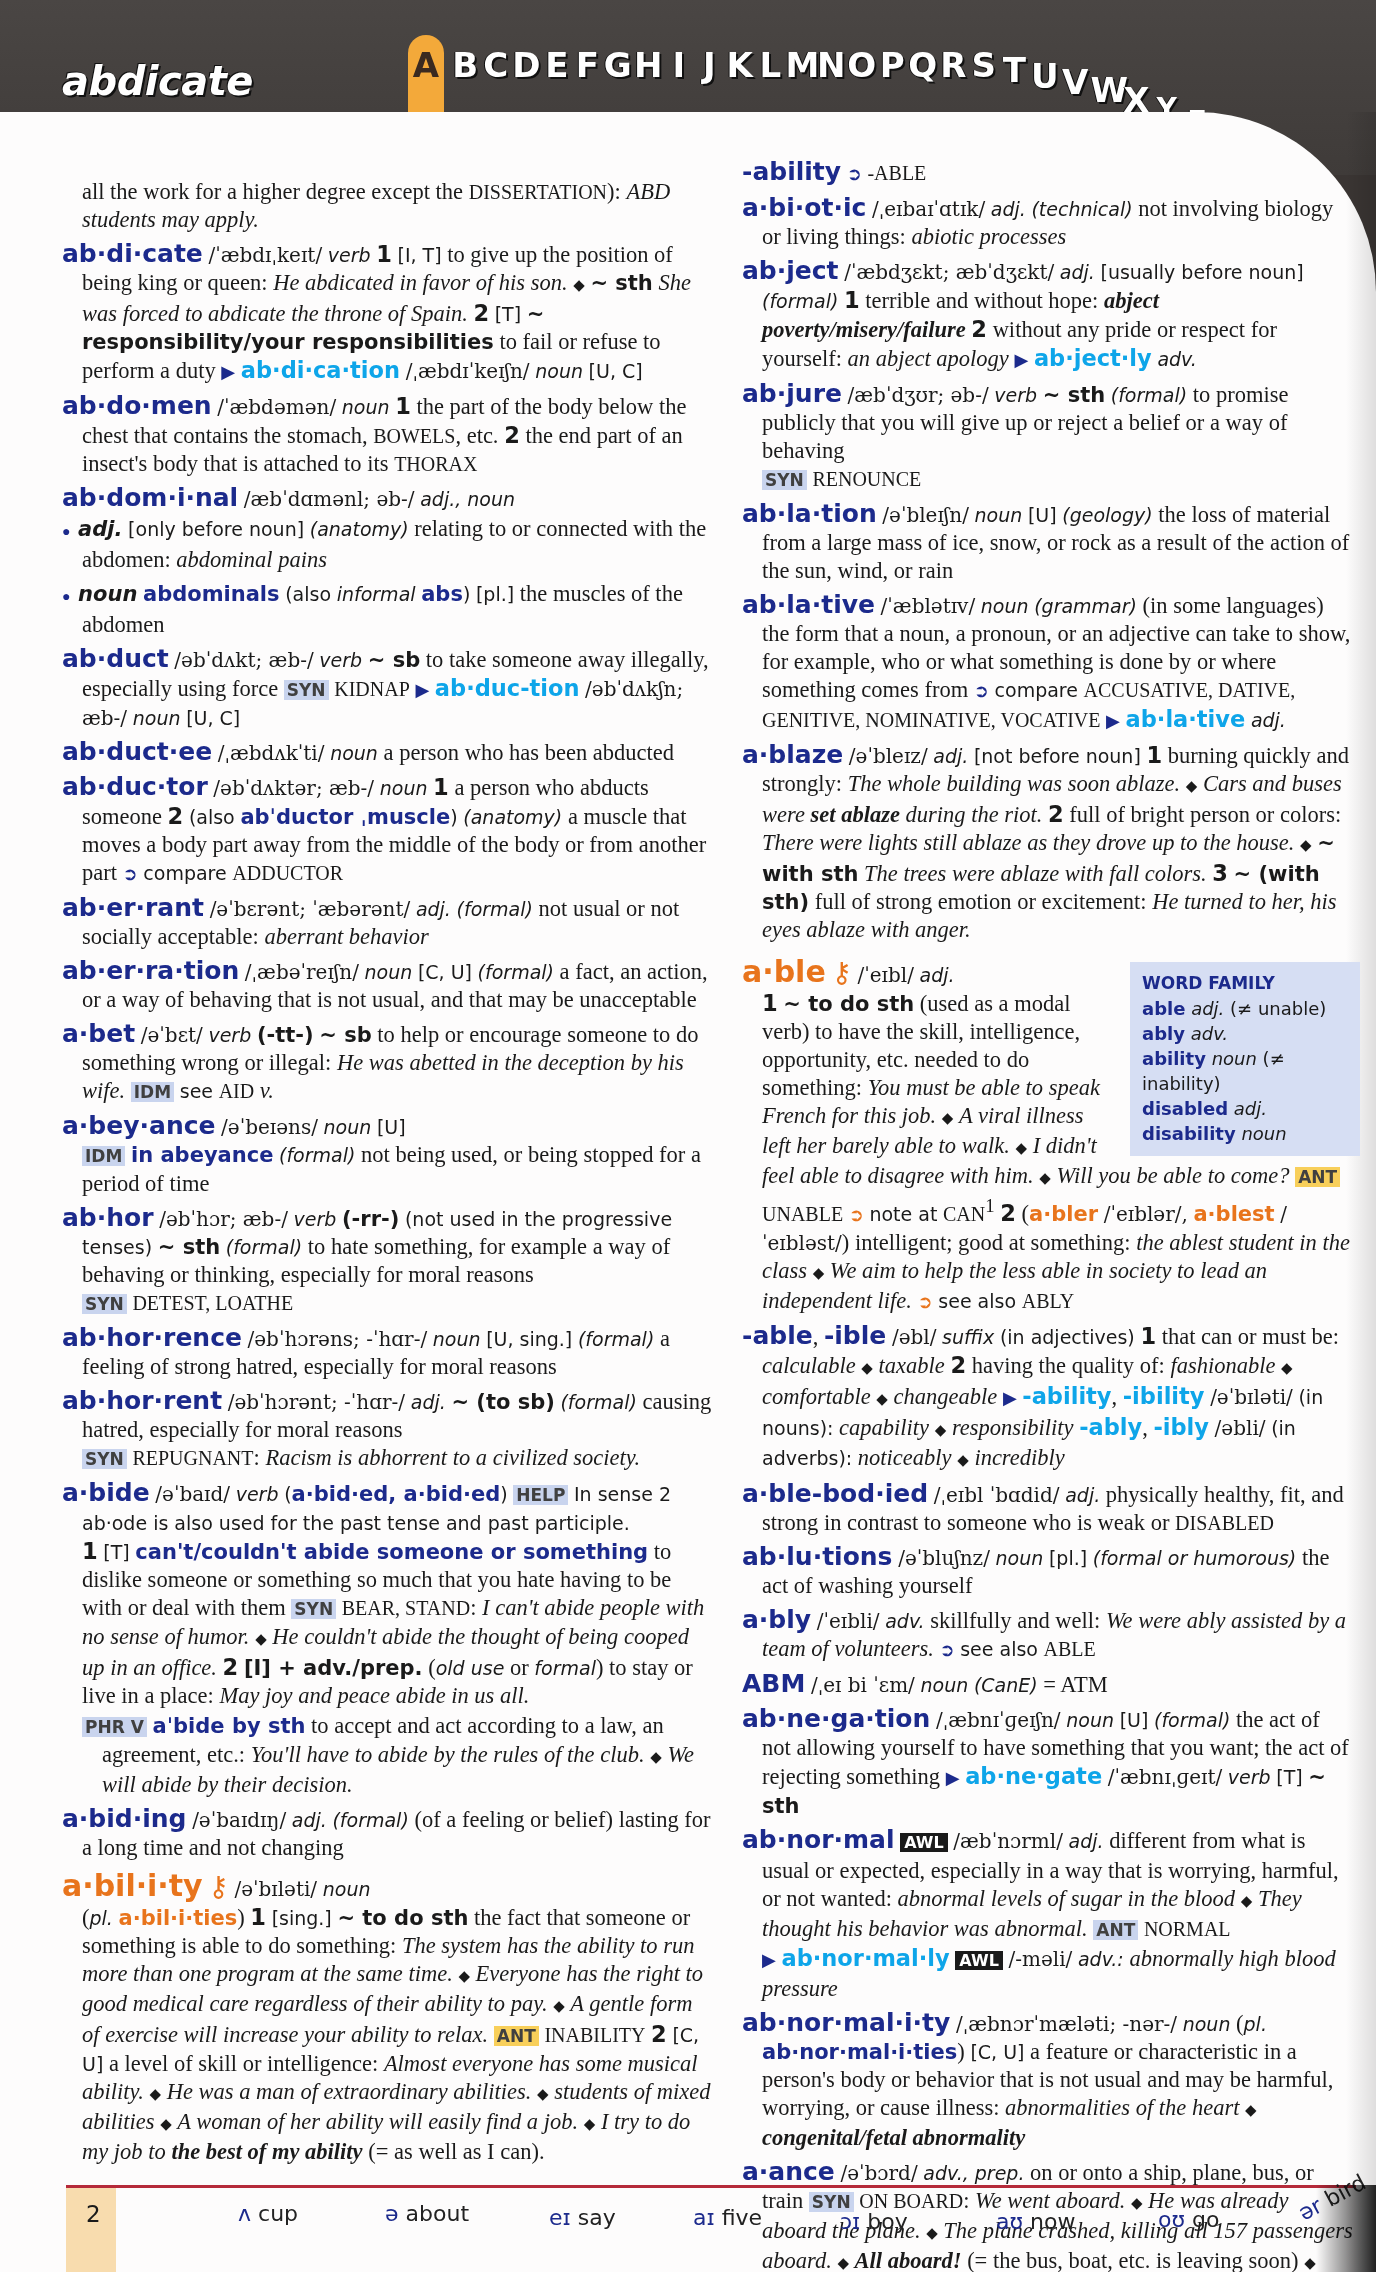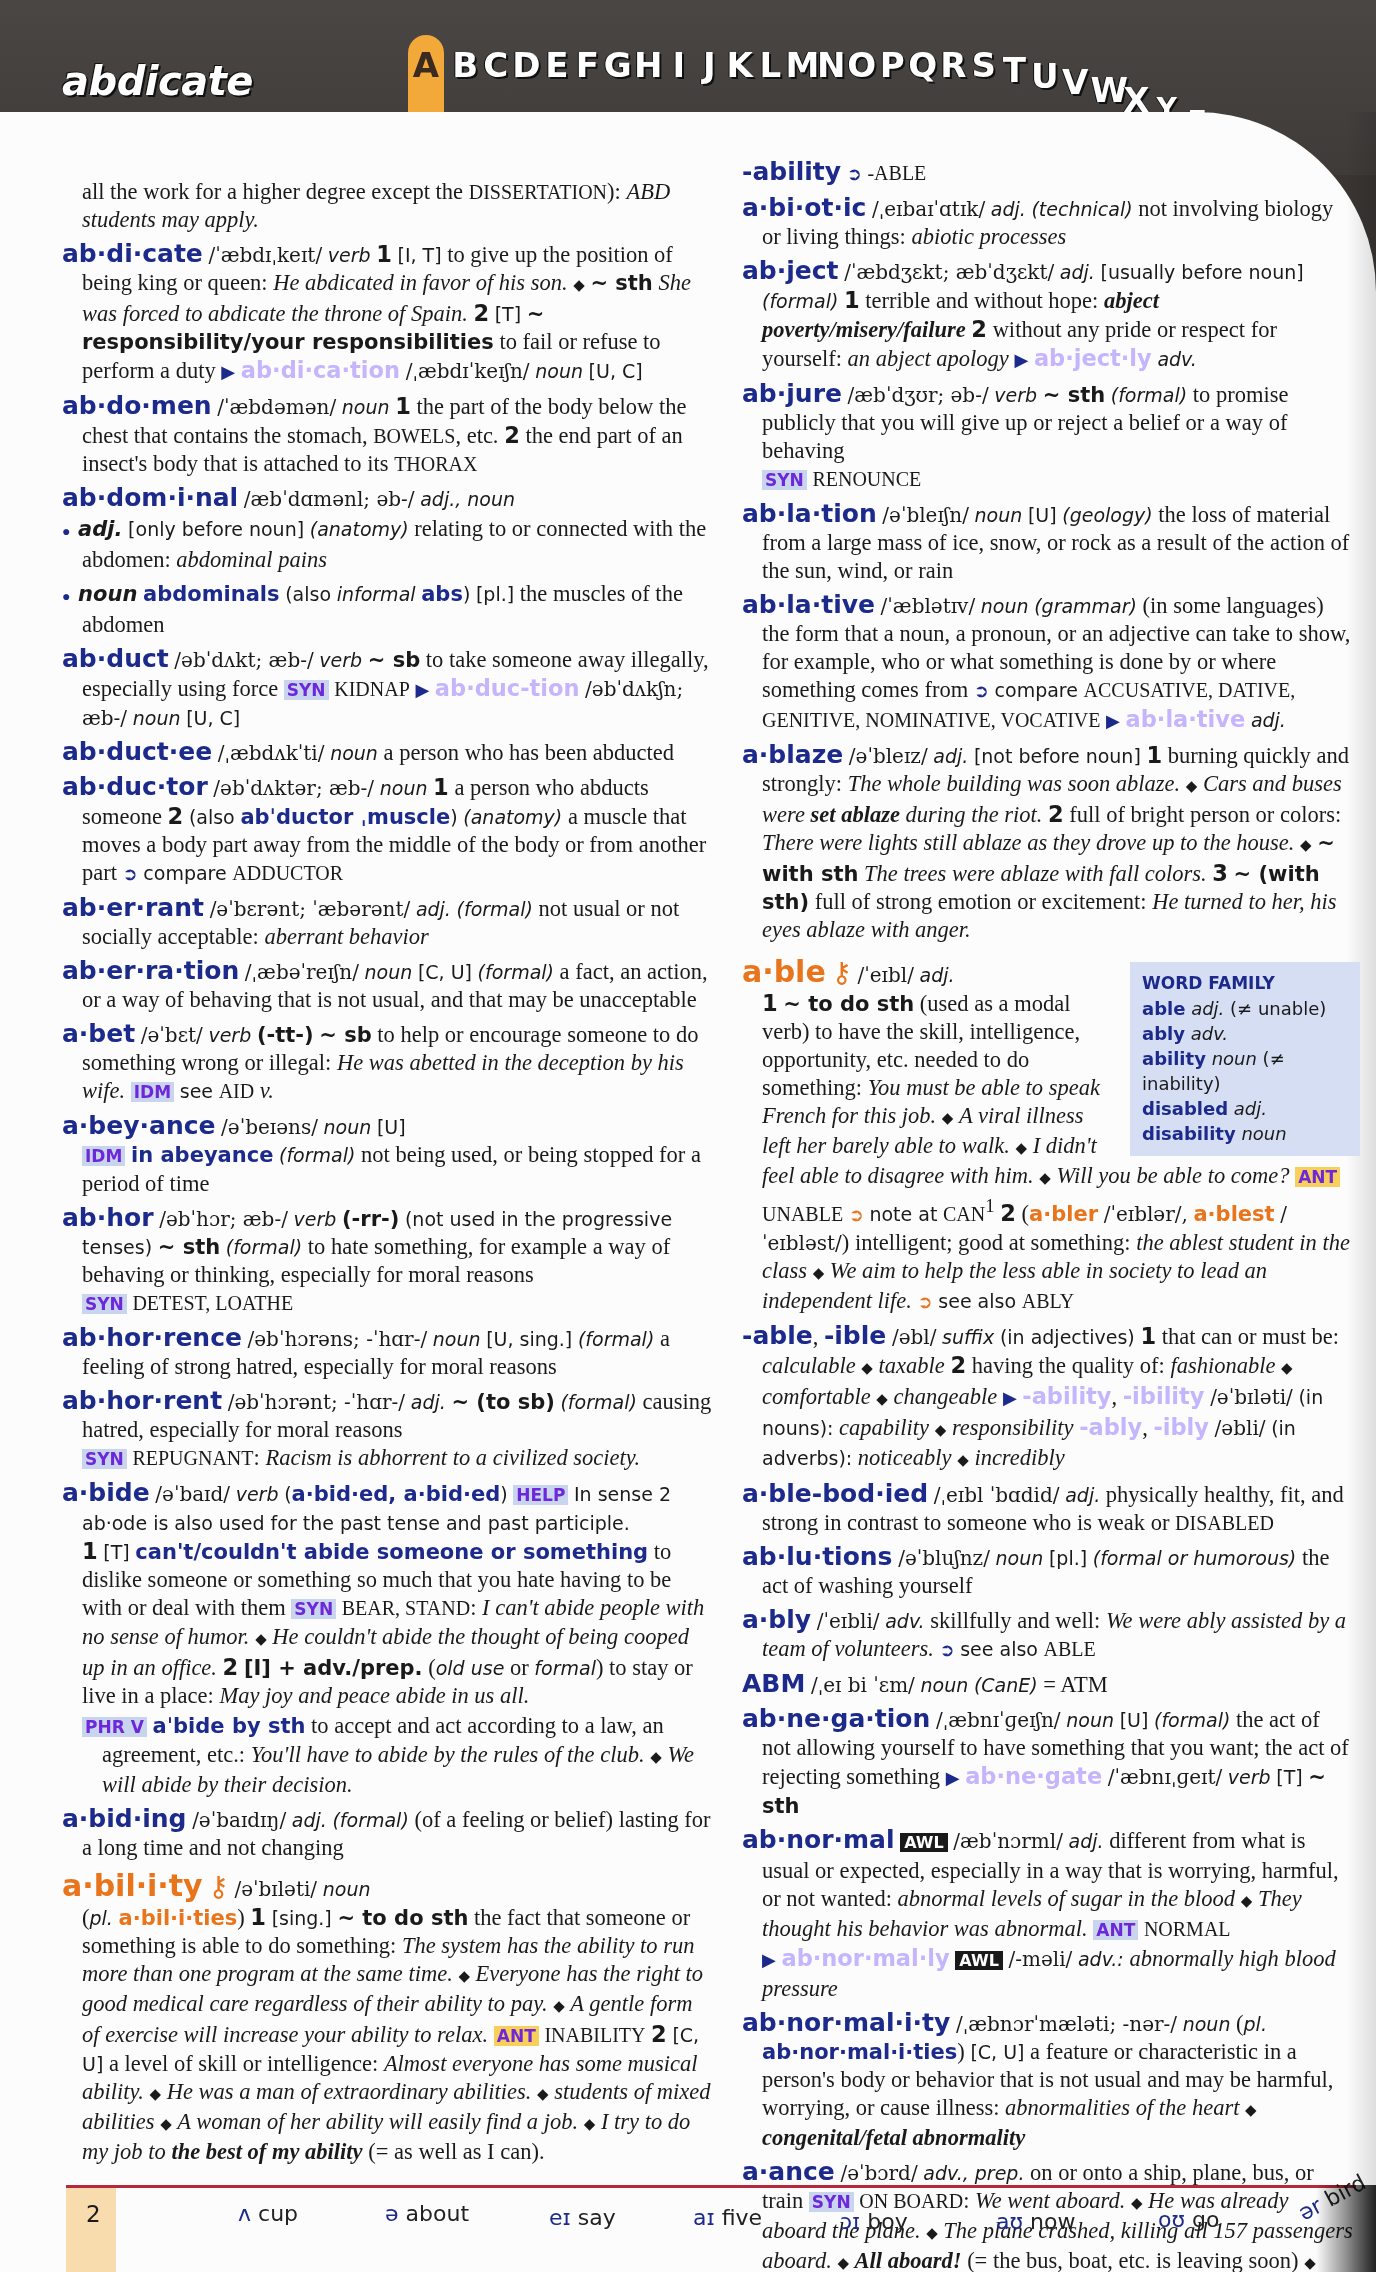--- a/index.html
+++ b/index.html
@@ -55,26 +55,26 @@
   .pron { font-family:"DejaVu Serif", serif; font-size:20px; }
   .pos { font-family:"DejaVu Sans", sans-serif; font-style:italic; font-size:19px; }
   .lbl { font-family:"DejaVu Sans", sans-serif; font-size:19px; }
   .ex { font-style:italic; }
   .bold { font-family:"DejaVu Sans", sans-serif; font-weight:bold; font-size:21px; }
   .blue { color:#1c2a8c; font-family:"DejaVu Sans", sans-serif; font-weight:bold; font-size:21px;text-align:right; }
   .orange { color:#e8741c; font-family:"DejaVu Sans", sans-serif; font-weight:bold; font-size:21px; }
   .sc { font-variant:small-caps; font-size:20px; }
   .badge {
     font-family:"DejaVu Sans", sans-serif; font-weight:bold; font-size:17px;
-    background:#c9d4ee; padding:0 3px; color:#6d28d9;
+    background:#c9d4ee; padding:0 3px; color:#404040;
   }
   .badge.ant { background:#f8cf5a; }
   .badge.awl { background:#1a1a1a; color:#fff; padding:0 4px; font-size:16px; }
   .arrow { color:#1c2a8c; font-size:18px; }
-  .xref { color:#c4b5fd; font-family:"DejaVu Sans", sans-serif; font-weight:bold; }
+  .xref { color:#0ea5e9; font-family:"DejaVu Sans", sans-serif; font-weight:bold; }
   .num { font-family:"DejaVu Sans", sans-serif; font-weight:bold; }
   .bullet { font-size:15px; }
   .sense-dot { color:#1c2a8c; font-size:14px; margin-right:2px; }
   .key-icon { color:#e8741c; font-size:28px; }
   .wf {
     float:right; width:208px; background:#d6def3; padding:8px 10px 10px 12px;
     margin:4px -6px 6px 14px; font-family:"DejaVu Sans", sans-serif; font-size:18px; line-height:25px;
     text-indent:0;
   }
   .wf-title { color:#1c2a8c; font-weight:bold; font-size:17px; }

